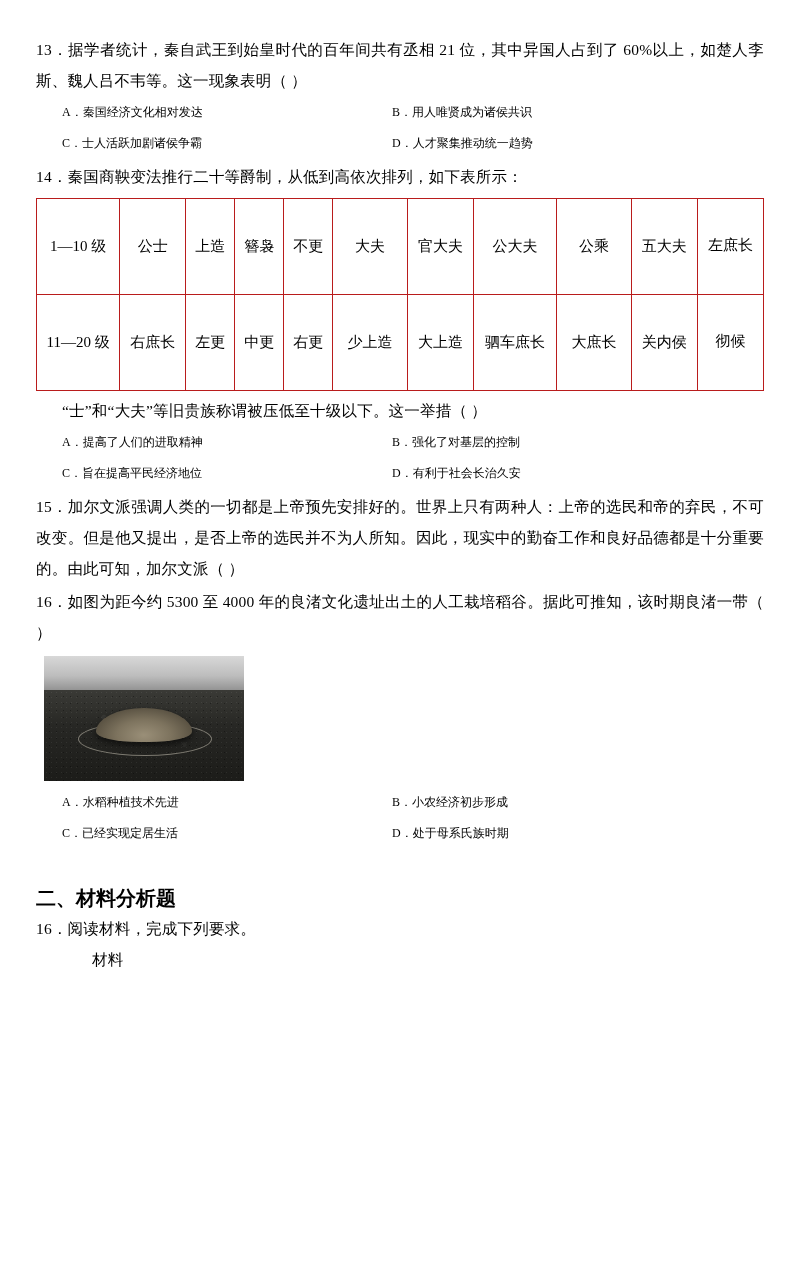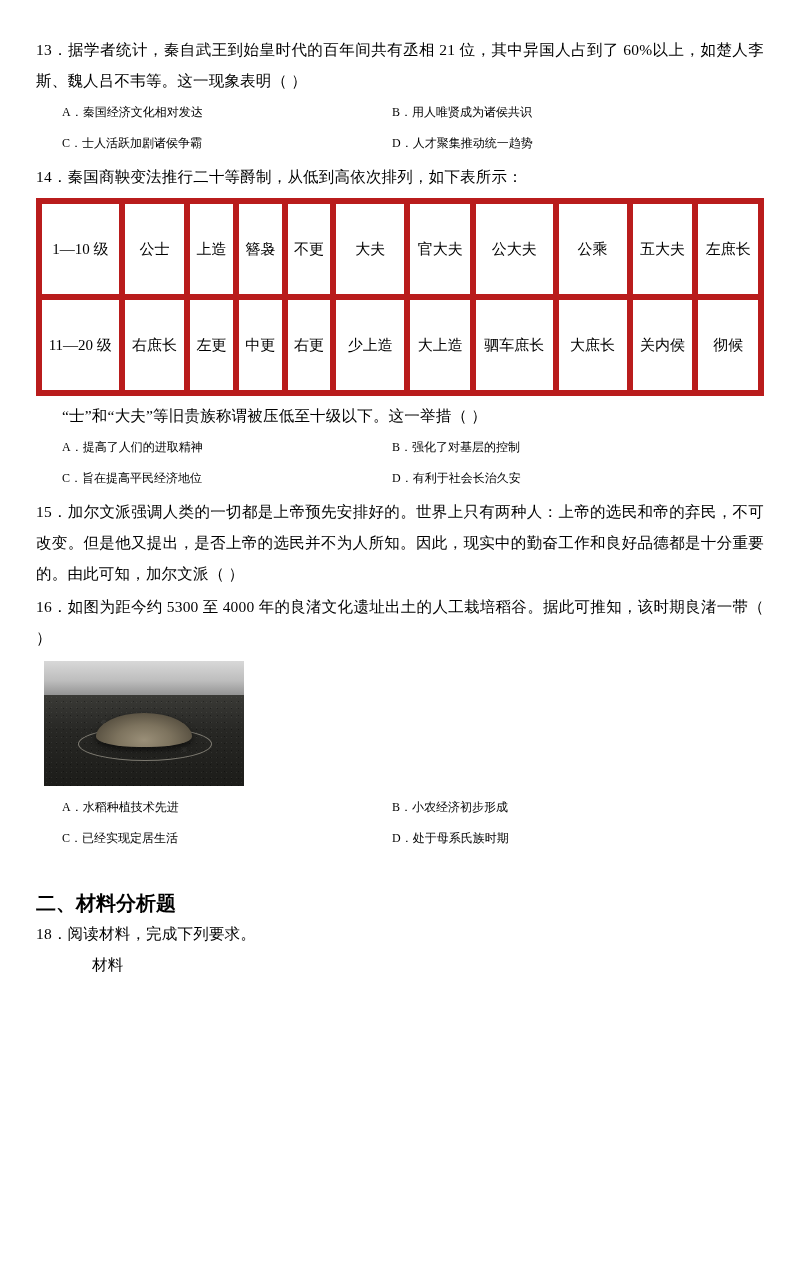--- a/index.html
+++ b/index.html
@@ -48,40 +48,40 @@
     width: auto;
   }
   
   table.rank {
     border-collapse: collapse;
     width: 728px;
     margin: 6px 0 4px 0;
     table-layout: fixed;
   }
   table.rank td {
-    border: 6px solid #b91c1c;
+    border: 1px solid #b91c1c;
     text-align: center;
     vertical-align: middle;
     font-size: 15px;
     line-height: 25px;
     padding: 6px 2px;
     height: 96px;
     box-sizing: border-box;
   }
   table.rank td.lbl { width: 78px; }
   table.rank td.c1 { width: 62px; }
   table.rank td.c2 { width: 46px; }
   table.rank td.c3 { width: 46px; }
   table.rank td.c4 { width: 46px; }
   table.rank td.c5 { width: 70px; }
   table.rank td.c6 { width: 62px; }
   table.rank td.c7 { width: 78px; }
   table.rank td.c8 { width: 70px; }
   table.rank td.c9 { width: 62px; text-align: center; }
-  table.rank td.c10 { width: 62px; }
+  table.rank td.c10 { width: 62px; font-family: Liberation Mono, monospace; }
 
   .photo-wrap {
     margin: 8px 0 6px 8px;
   }
   .photo {
     width: 200px;
     height: 125px;
     position: relative;
     overflow: hidden;
     background: #2b2b2b;
@@ -226,16 +226,16 @@
         <span class="opt second">B．小农经济初步形成</span>
       </div>
       <div class="optrow">
         <span class="opt">C．已经实现定居生活</span>
         <span class="opt second">D．处于母系氏族时期</span>
       </div>
     </div>
   </div>
 
   <div class="sec-head">二、材料分析题</div>
-  <div class="stem">18．阅读材料，完成下列要求。</div>
+  <div class="stem">16．阅读材料，完成下列要求。</div>
   <div class="stem indent2">材料</div>
 
 </div>
 
 </body></html>

